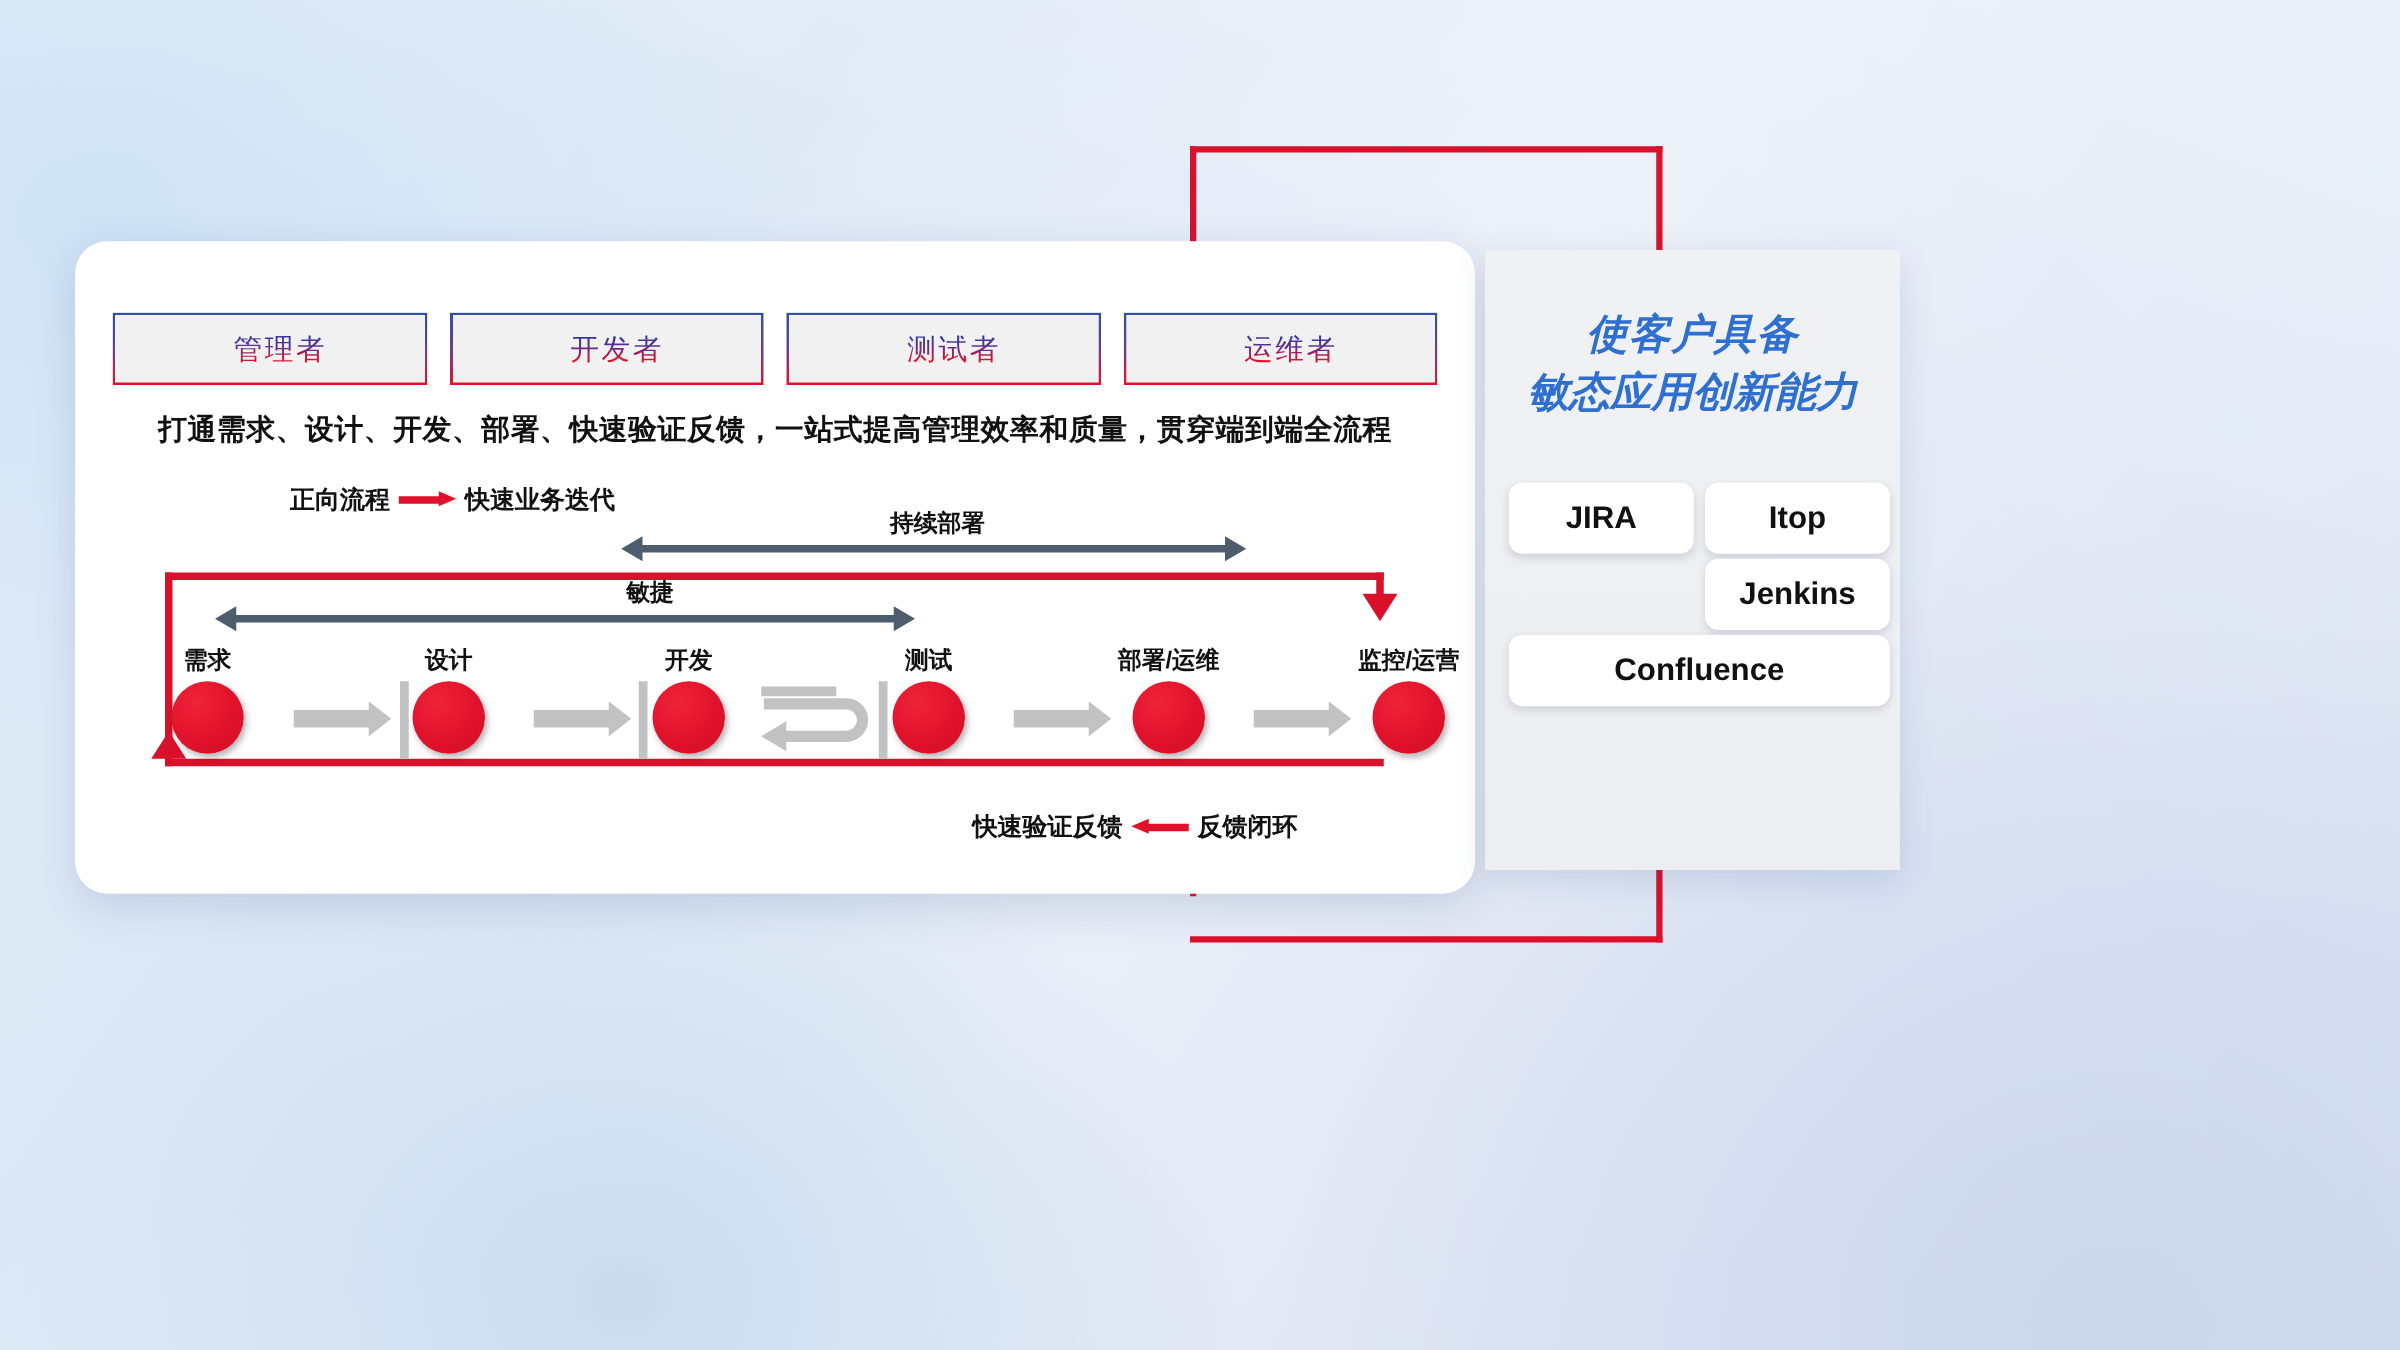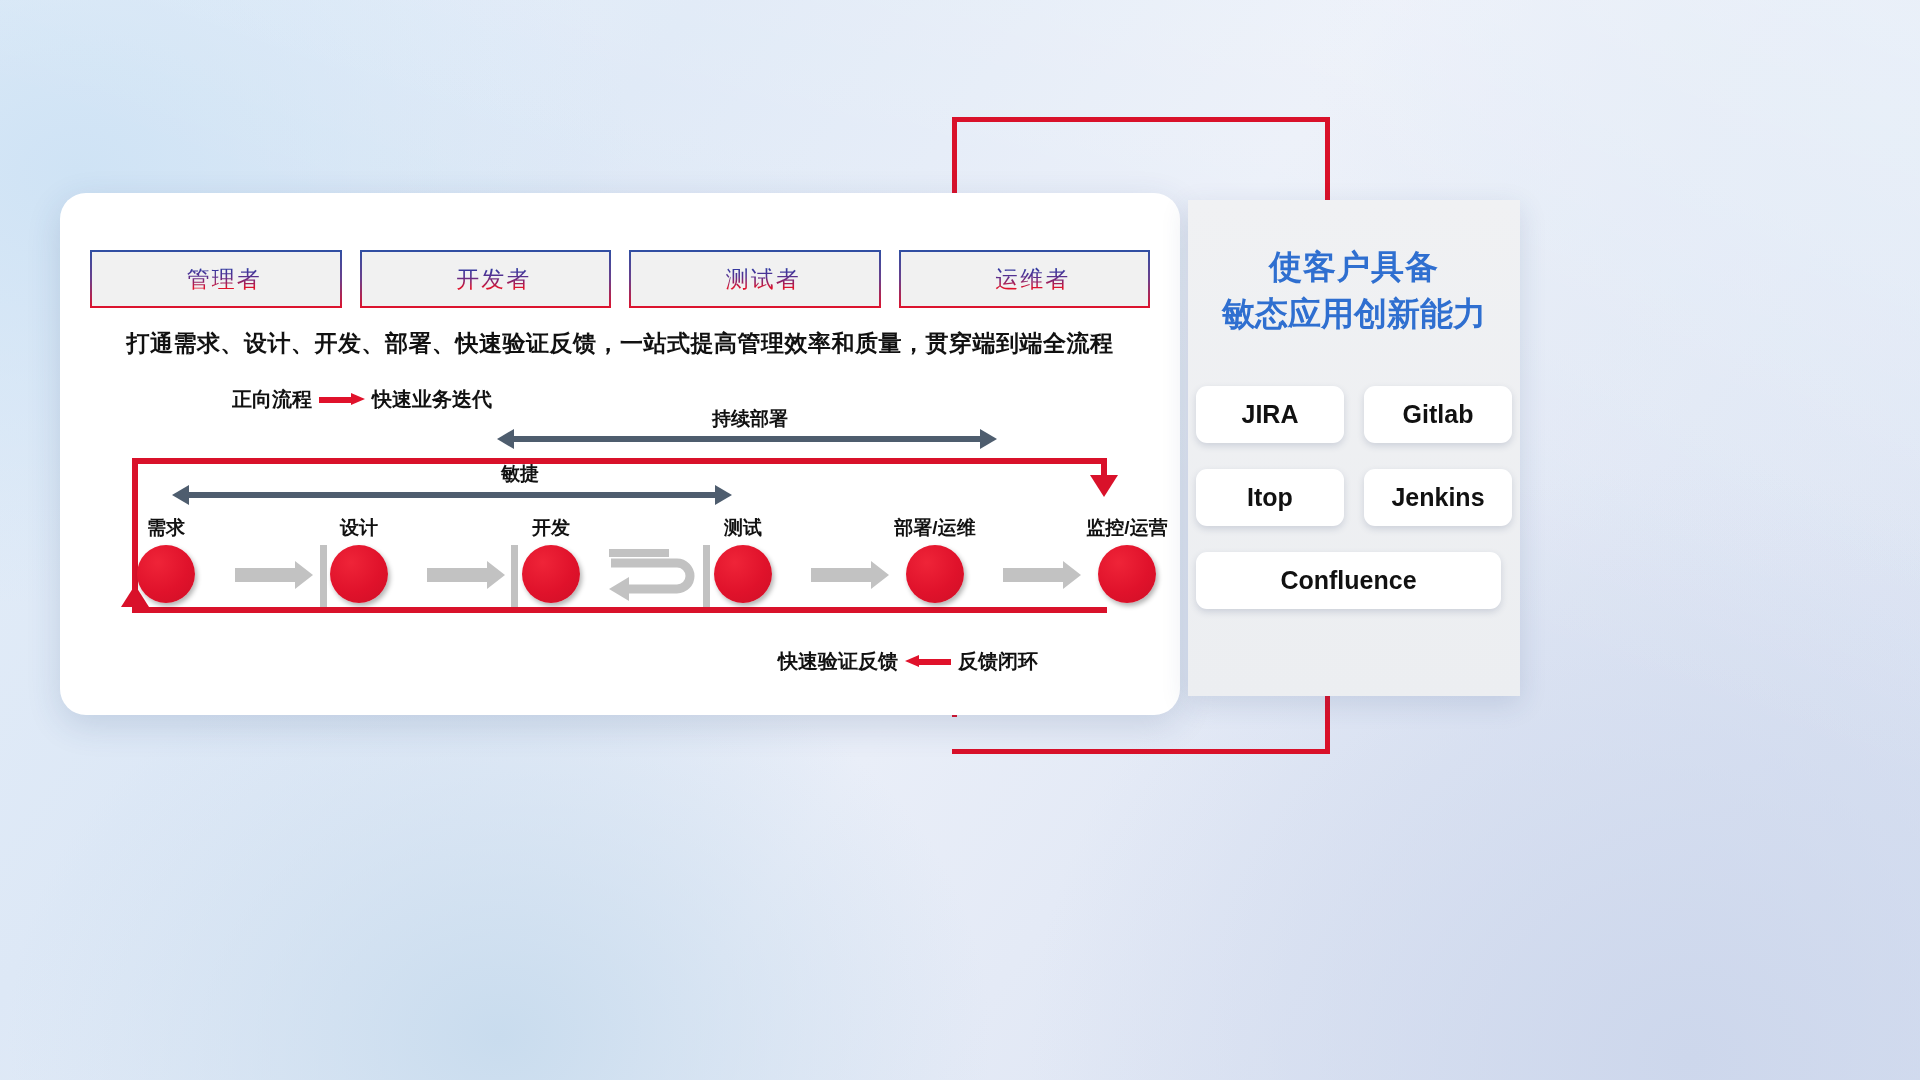--- a/index.html
+++ b/index.html
@@ -110,25 +110,25 @@
               border-left:18px solid #c2c2c2;}
 
   
   #panel{
     position:absolute;left:1188px;top:200px;width:332px;height:496px;
     background:linear-gradient(180deg,#f0f1f3 0%,#eceef1 100%);
     box-shadow:0 8px 26px rgba(40,70,120,.14);
   }
   #panel h1{
     margin:0;padding:44px 0 0;text-align:center;
-    font-size:33px;font-weight:bold;color:#2f6fd0;line-height:1.42;letter-spacing:1px;
+    font-size:33px;font-weight:bold;color:#2f6fd0;line-height:1.42;letter-spacing:1px;font-style:italic;
   }
   #panel h1 .l2{letter-spacing:0px;}
   .tools{position:absolute;left:8px;top:186px;width:316px;
-         display:flex;flex-wrap:wrap;gap:26px 9px;justify-content:space-between;}
+         display:flex;flex-wrap:wrap;gap:4px 9px;justify-content:flex-end;}
   .tool{
     background:#fff;border-radius:11px;height:57px;
     display:flex;align-items:center;justify-content:center;
     font-size:25px;font-weight:bold;color:#111;
     box-shadow:0 3px 7px rgba(40,60,100,.17);
   }
   .tool.half{width:148px;}
   .tool.full{width:305px;}
 </style>
 </head>
@@ -260,18 +260,17 @@
   </div>
 </div>
 
 <div id="panel">
   <h1>
     <span>使客户具备</span><br>
     <span class="l2">敏态应用创新能力</span>
   </h1>
   <div class="tools">
     <div class="tool half">JIRA</div>
-    <div class="tool half">Gitlab</div>
     <div class="tool half">Itop</div>
     <div class="tool half">Jenkins</div>
     <div class="tool full">Confluence</div>
   </div>
 </div>
 
 </body></html>

